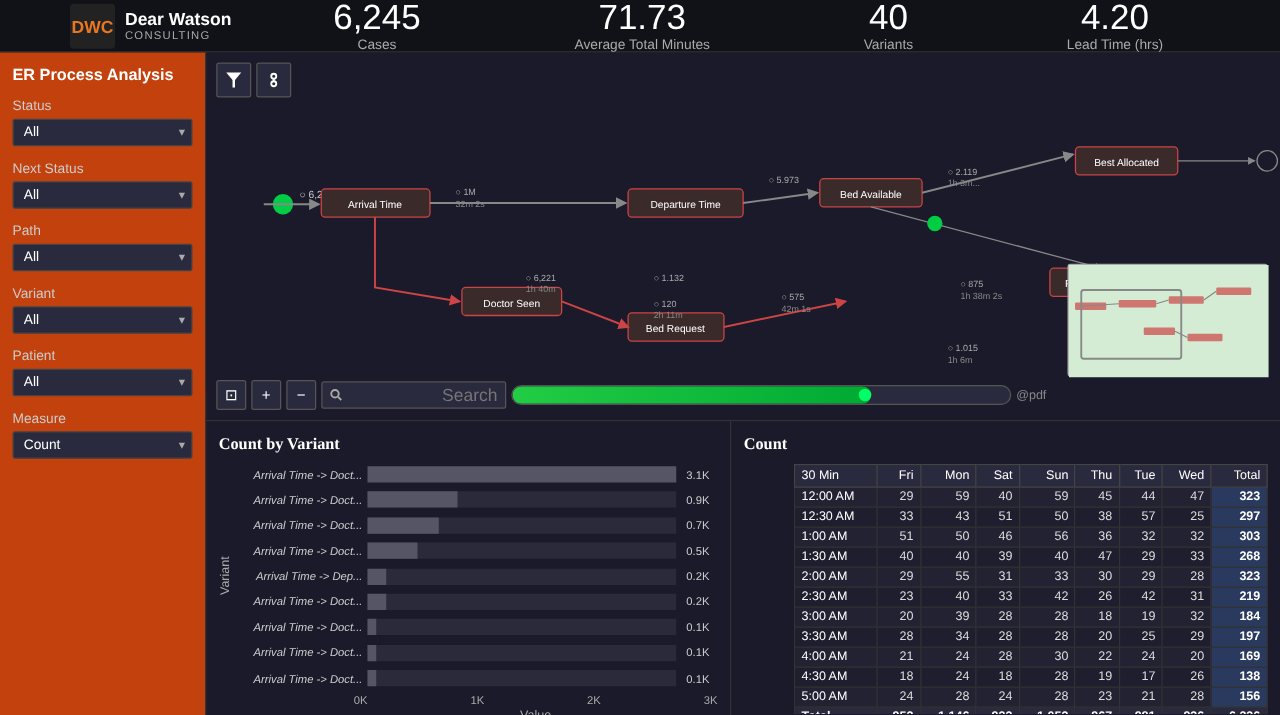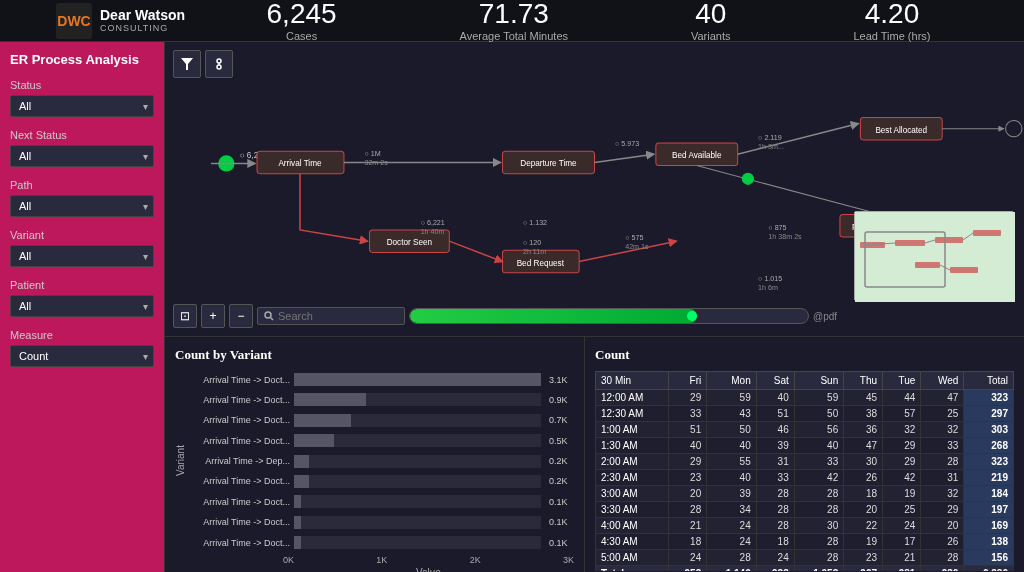--- a/index.html
+++ b/index.html
@@ -75,21 +75,21 @@
 
     
     .main-layout {
       display: flex;
       height: calc(572px - 42px);
     }
 
     
     .sidebar {
       width: 165px;
-      background: #be185d;
+      background: #c2410c;
       padding: 10px;
       flex-shrink: 0;
       border-right: 1px solid #333;
     }
     .sidebar-title {
       font-size: 13px;
       font-weight: bold;
       color: #ffffff;
       margin-bottom: 12px;
     }
@@ -191,20 +191,21 @@
     }
     .bar-label {
       font-size: 9px;
       color: #ccc;
       width: 100px;
       text-align: right;
       flex-shrink: 0;
       white-space: nowrap;
       overflow: hidden;
       text-overflow: ellipsis;
+      font-style: italic;
     }
     .bar-track {
       flex: 1;
       height: 13px;
       background: #2a2a3a;
       position: relative;
     }
     .bar-fill {
       height: 100%;
       background: #555566;
@@ -315,23 +316,24 @@
       background: #2a2a3e;
       border: 1px solid #555;
       padding: 2px 6px;
       border-radius: 2px;
       gap: 4px;
     }
     .search-input {
       background: transparent;
       border: none;
       color: #ffffff;
-      font-size: 11px;
+      font-size: 14px;
       outline: none;
       width: 120px;
+      text-align: right;
     }
     .progress-bar-container {
       width: 400px;
       height: 16px;
       background: #2a2a3e;
       border: 1px solid #555;
       border-radius: 8px;
       overflow: hidden;
       position: relative;
     }
@@ -696,21 +698,21 @@
             <span>0K</span>
             <span>1K</span>
             <span>2K</span>
             <span>3K</span>
           </div>
         <div class="chart-x-label">Value</div>
       </div>
 
       <div class="table-panel">
         <div class="panel-title">Count</div>
-        <div style="overflow-y:auto; height:200px;">
+        <div style="overflow-y:auto; height:200px;margin-left:40px;">
           <table class="count-table" id="count-table">
           <thead>
                 <tr>
                   <th>30 Min</th>
                   <th>Fri</th>
                   <th>Mon</th>
                   <th>Sat</th>
                   <th>Sun</th>
                   <th>Thu</th>
                   <th>Tue</th>

